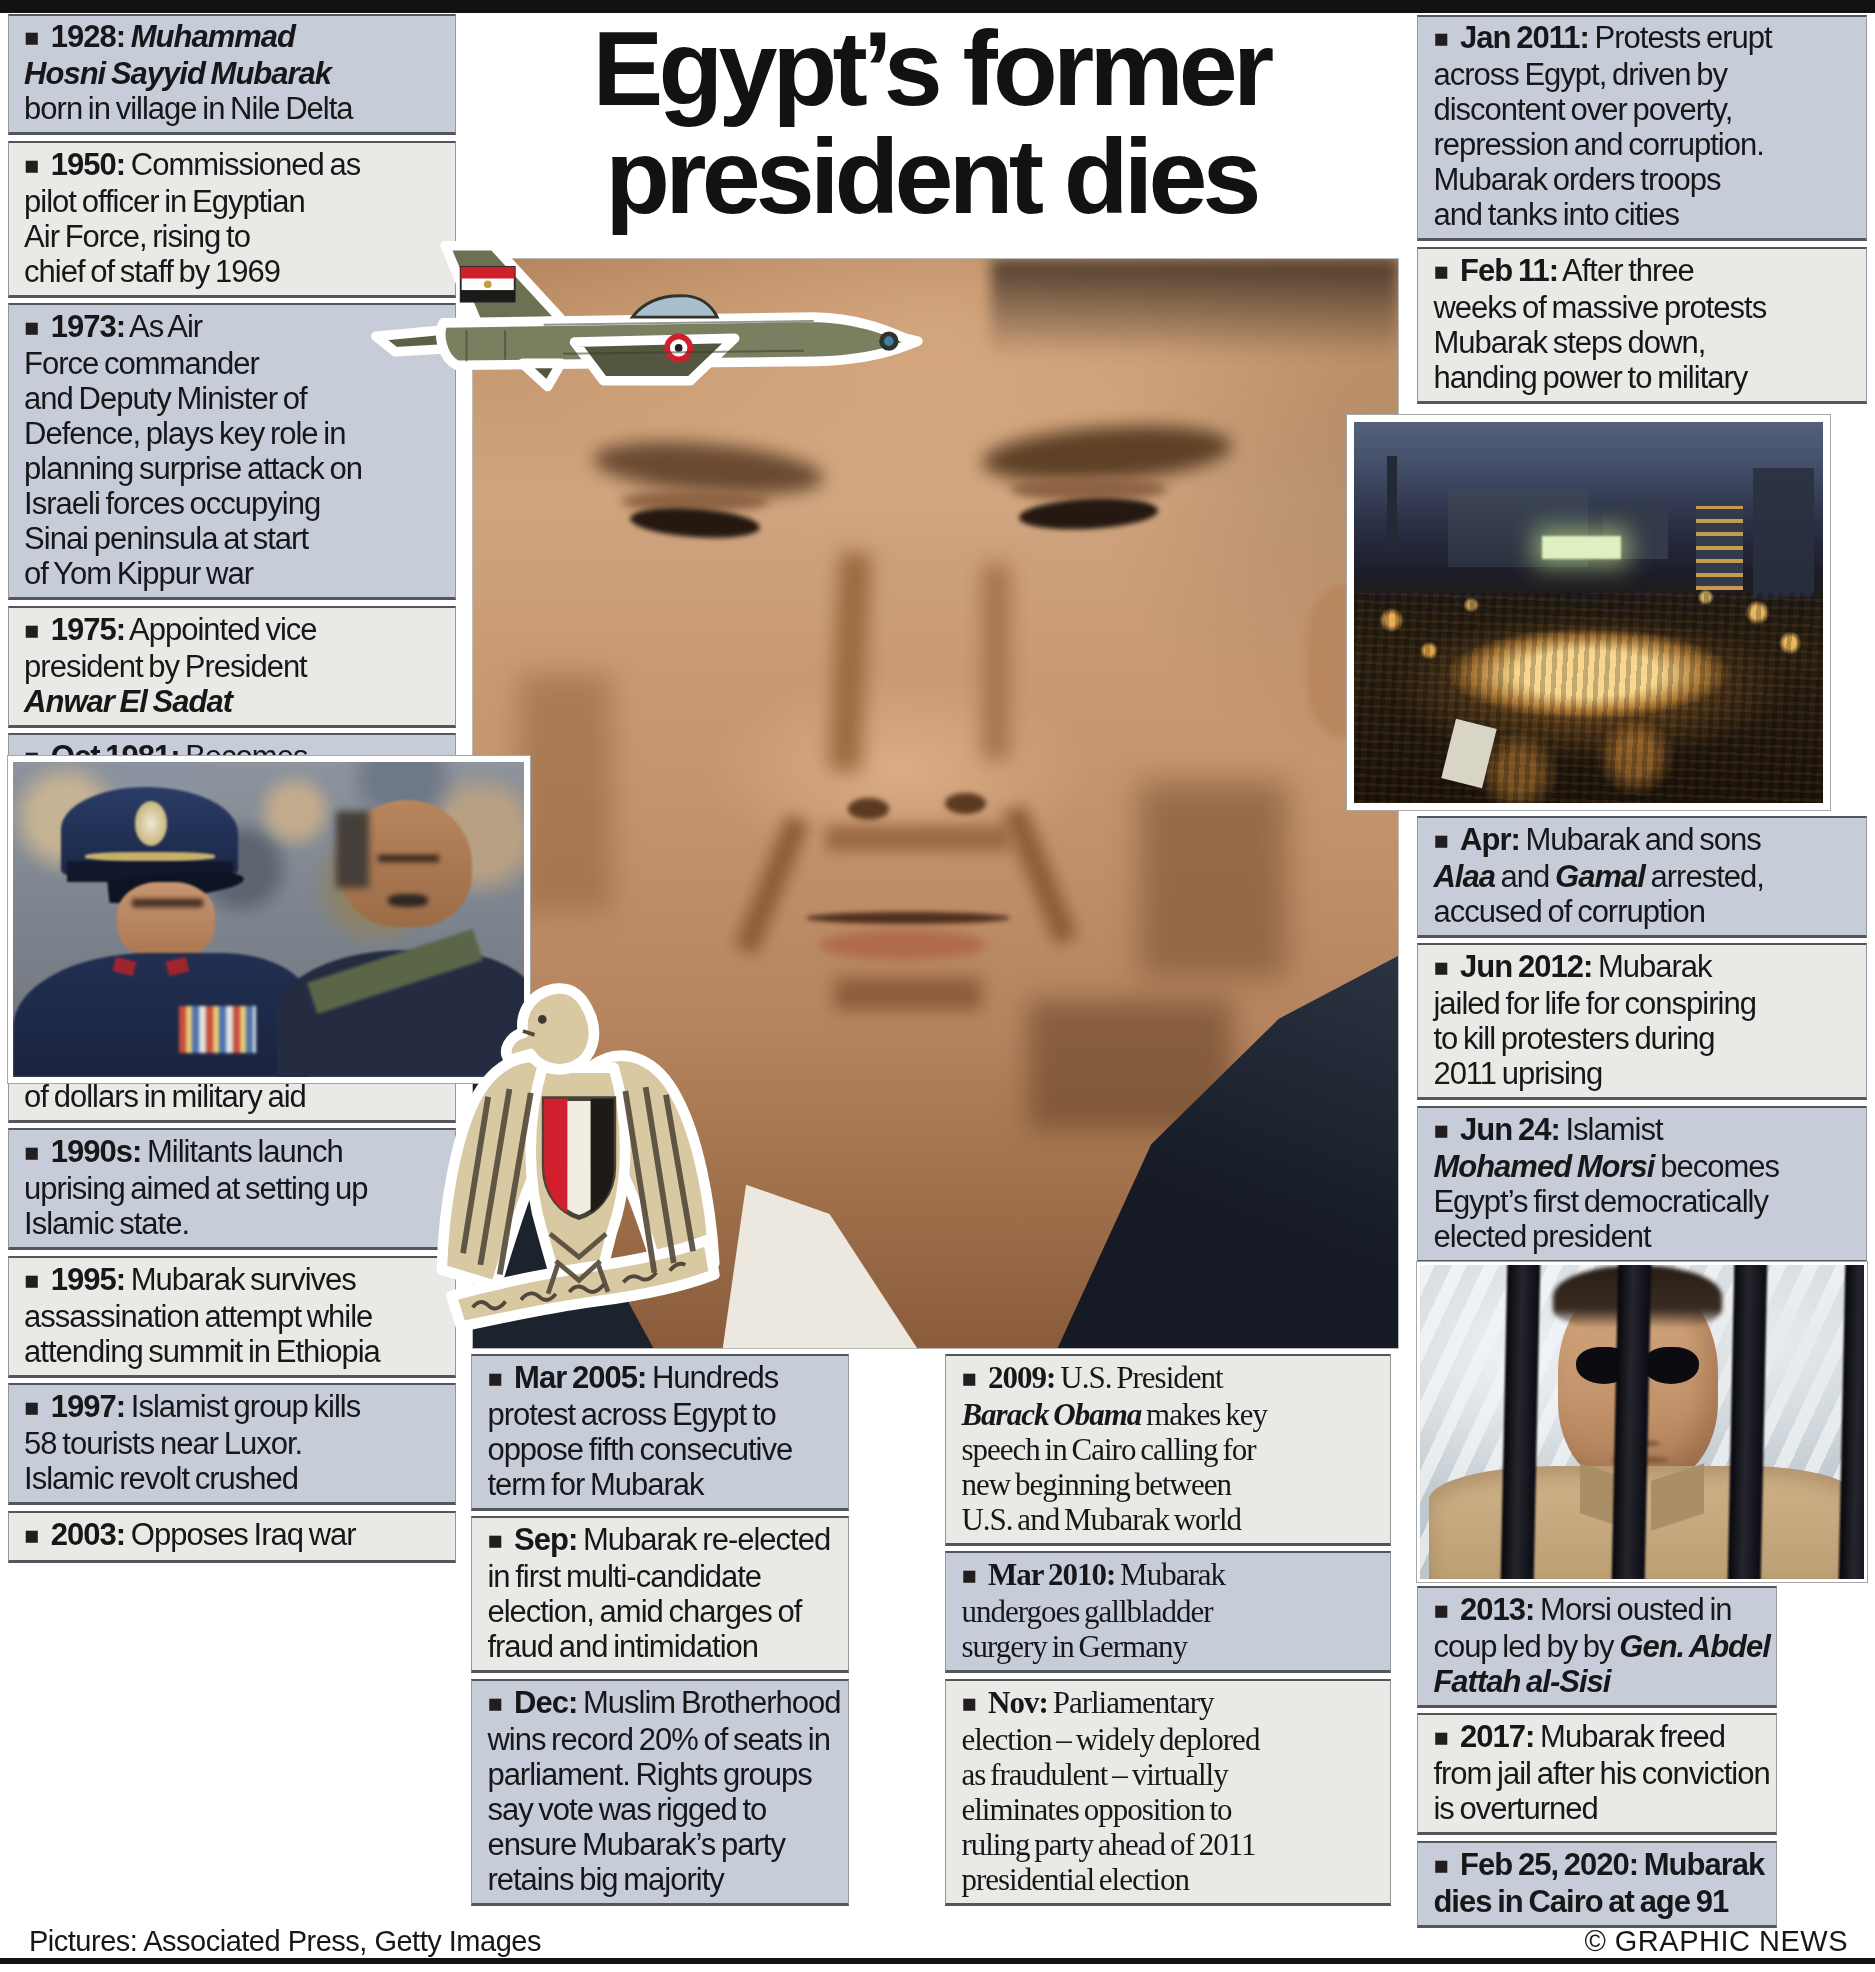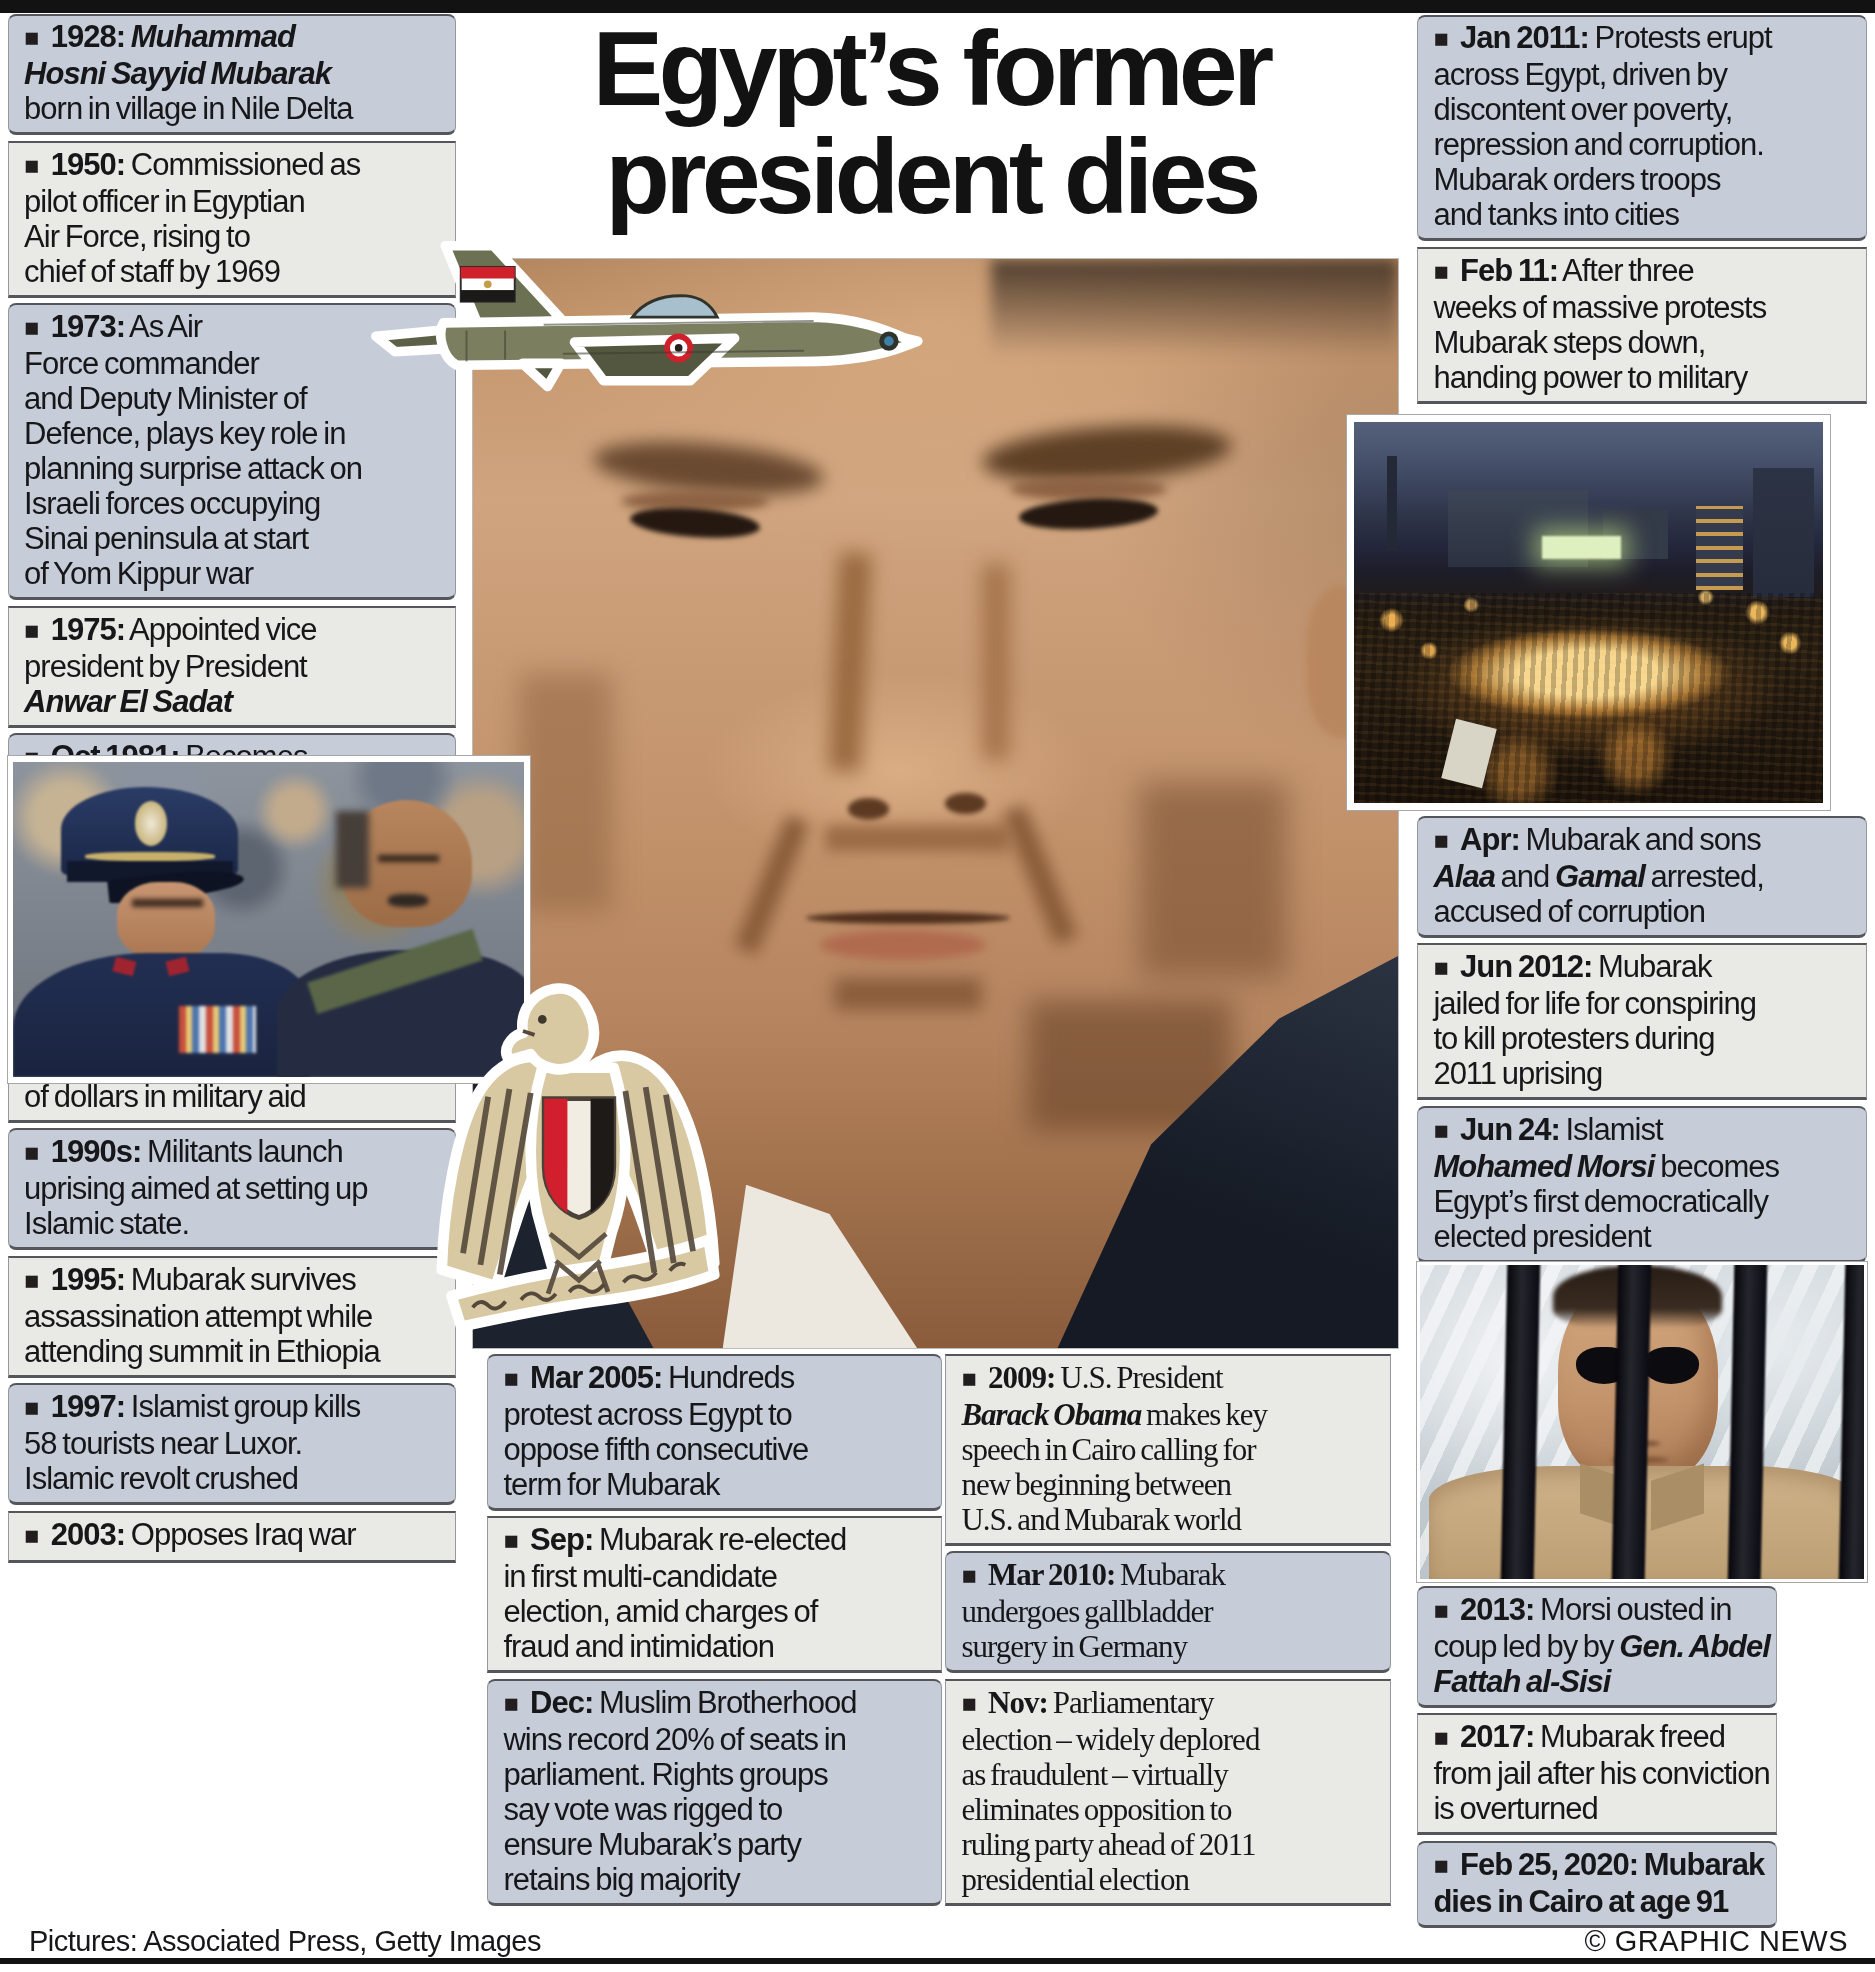--- a/index.html
+++ b/index.html
@@ -9,31 +9,31 @@
   #topbar{top:0;height:12.6px;}
   #botbar{top:1958px;height:5.8px;}
 
   
   #title{position:absolute;left:452px;top:13.5px;width:958px;text-align:center;z-index:3;}
   #title div{font-weight:bold;font-size:106px;line-height:108px;letter-spacing:-4.8px;color:#121212;}
 
   
   .col{position:absolute;z-index:4;}
   #col-left{left:7.7px;top:13.5px;width:448px;}
-  #col-mid-a{left:471px;top:1354px;width:455px;margin-left:16px;}
+  #col-mid-a{left:471px;top:1354px;width:378px;}
   #col-mid-b{left:945px;top:1354px;width:446px;font-family:Liberation Serif, serif;}
   #col-right-top{left:1417px;top:14.5px;width:450px;}
   #col-right-mid{left:1417px;top:816px;width:450px;}
   #col-right-bottom{left:1417px;top:1586px;width:360px;}
 
   .entry{background:#e9e9e6;border:1px solid #94979d;border-top:2.9px solid #54565b;
          border-bottom:3.9px solid #54565b;margin-bottom:5.8px;padding:3.9px 5.8px 5.8px 15.4px;
          font-size:31px;line-height:35px;letter-spacing:-1px;word-spacing:-1.9px;
          white-space:pre-line;color:#17171a;}
-  .entry.blue{background:#c6cdd9;border-radius:8px;}
+  .entry.blue{background:#c6cdd9;}
   .bullet{display:inline-block;font-size:25px;color:#221e1f;margin-right:12.6px;transform:translateY(-1px);}
   .s-b{font-weight:bold;}
   .s-bi{font-weight:bold;font-style:italic;}
   .s-n{font-weight:normal;}
 
   
   #credits{position:absolute;left:29px;top:1925px;font-size:29px;letter-spacing:-0.5px;z-index:9;}
   #copyright{position:absolute;right:27px;top:1925px;font-size:29px;letter-spacing:0.5px;z-index:9;}
 
   

